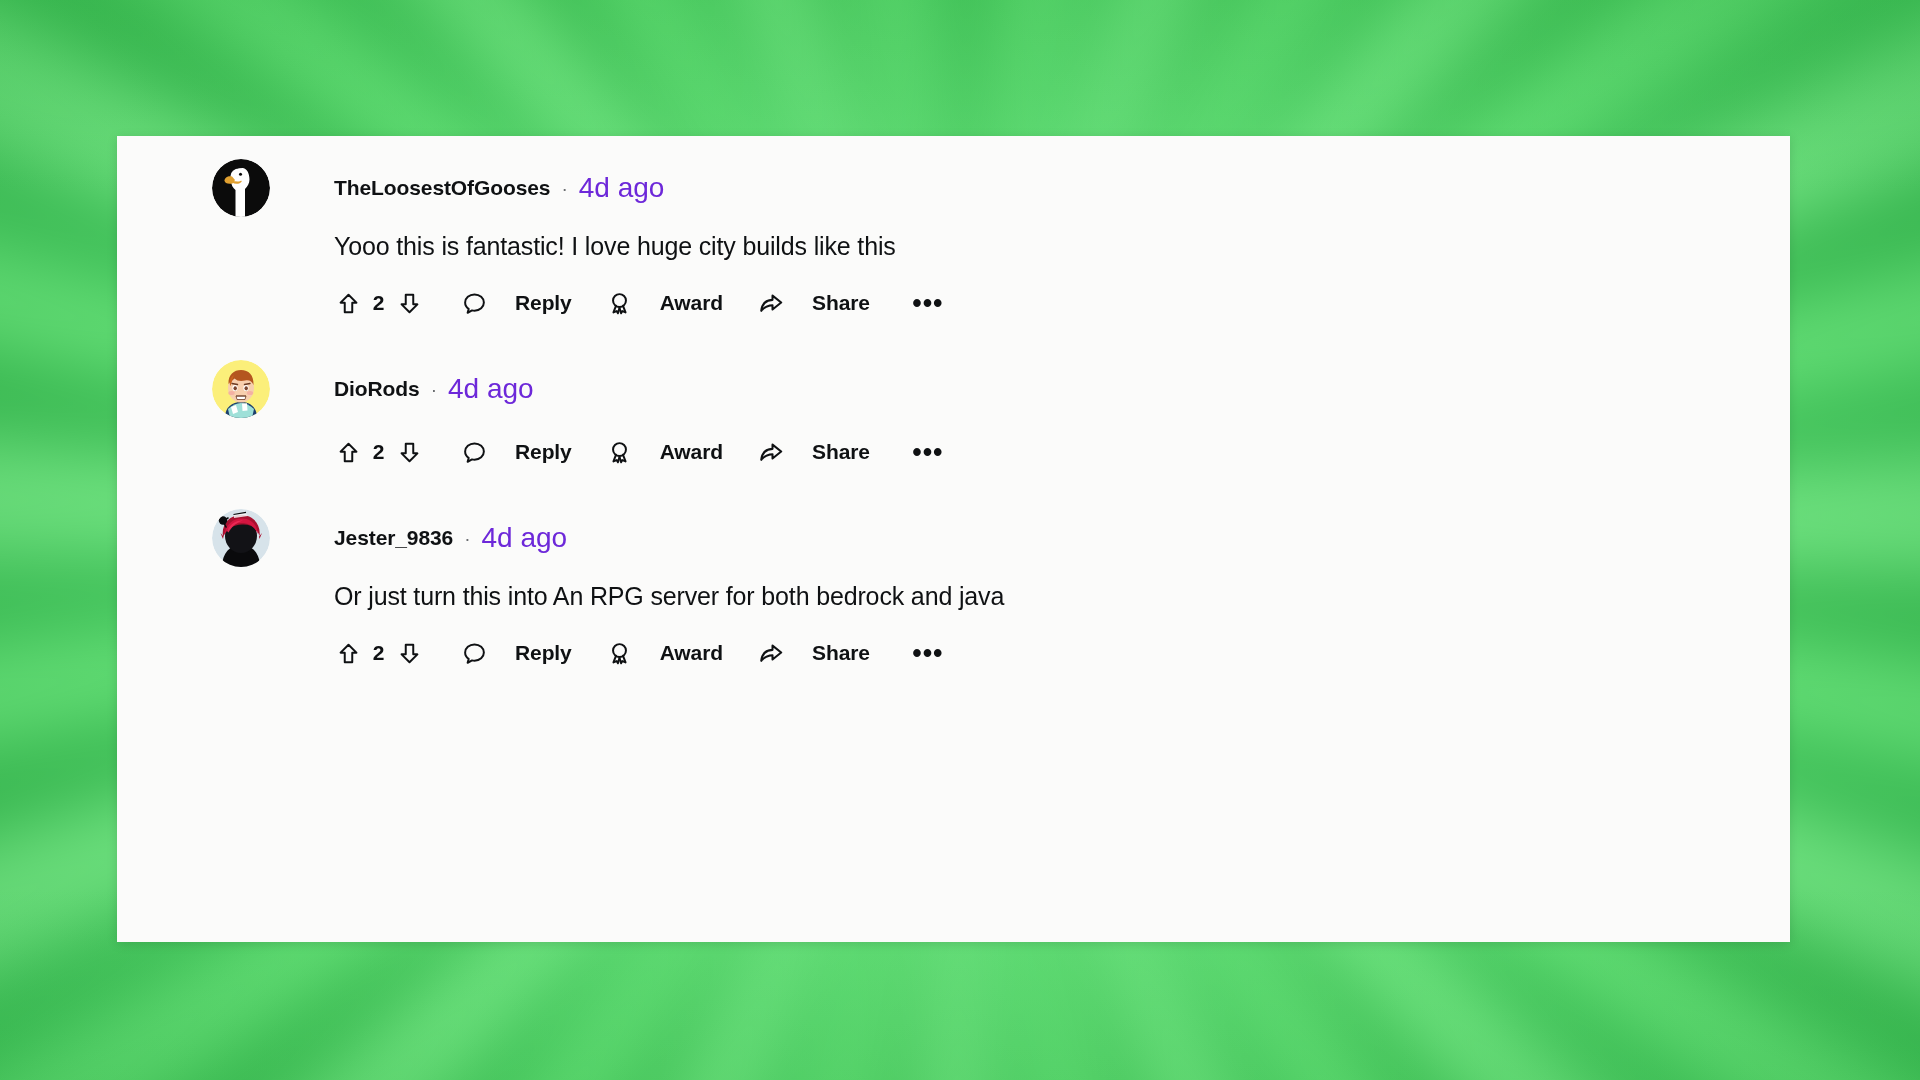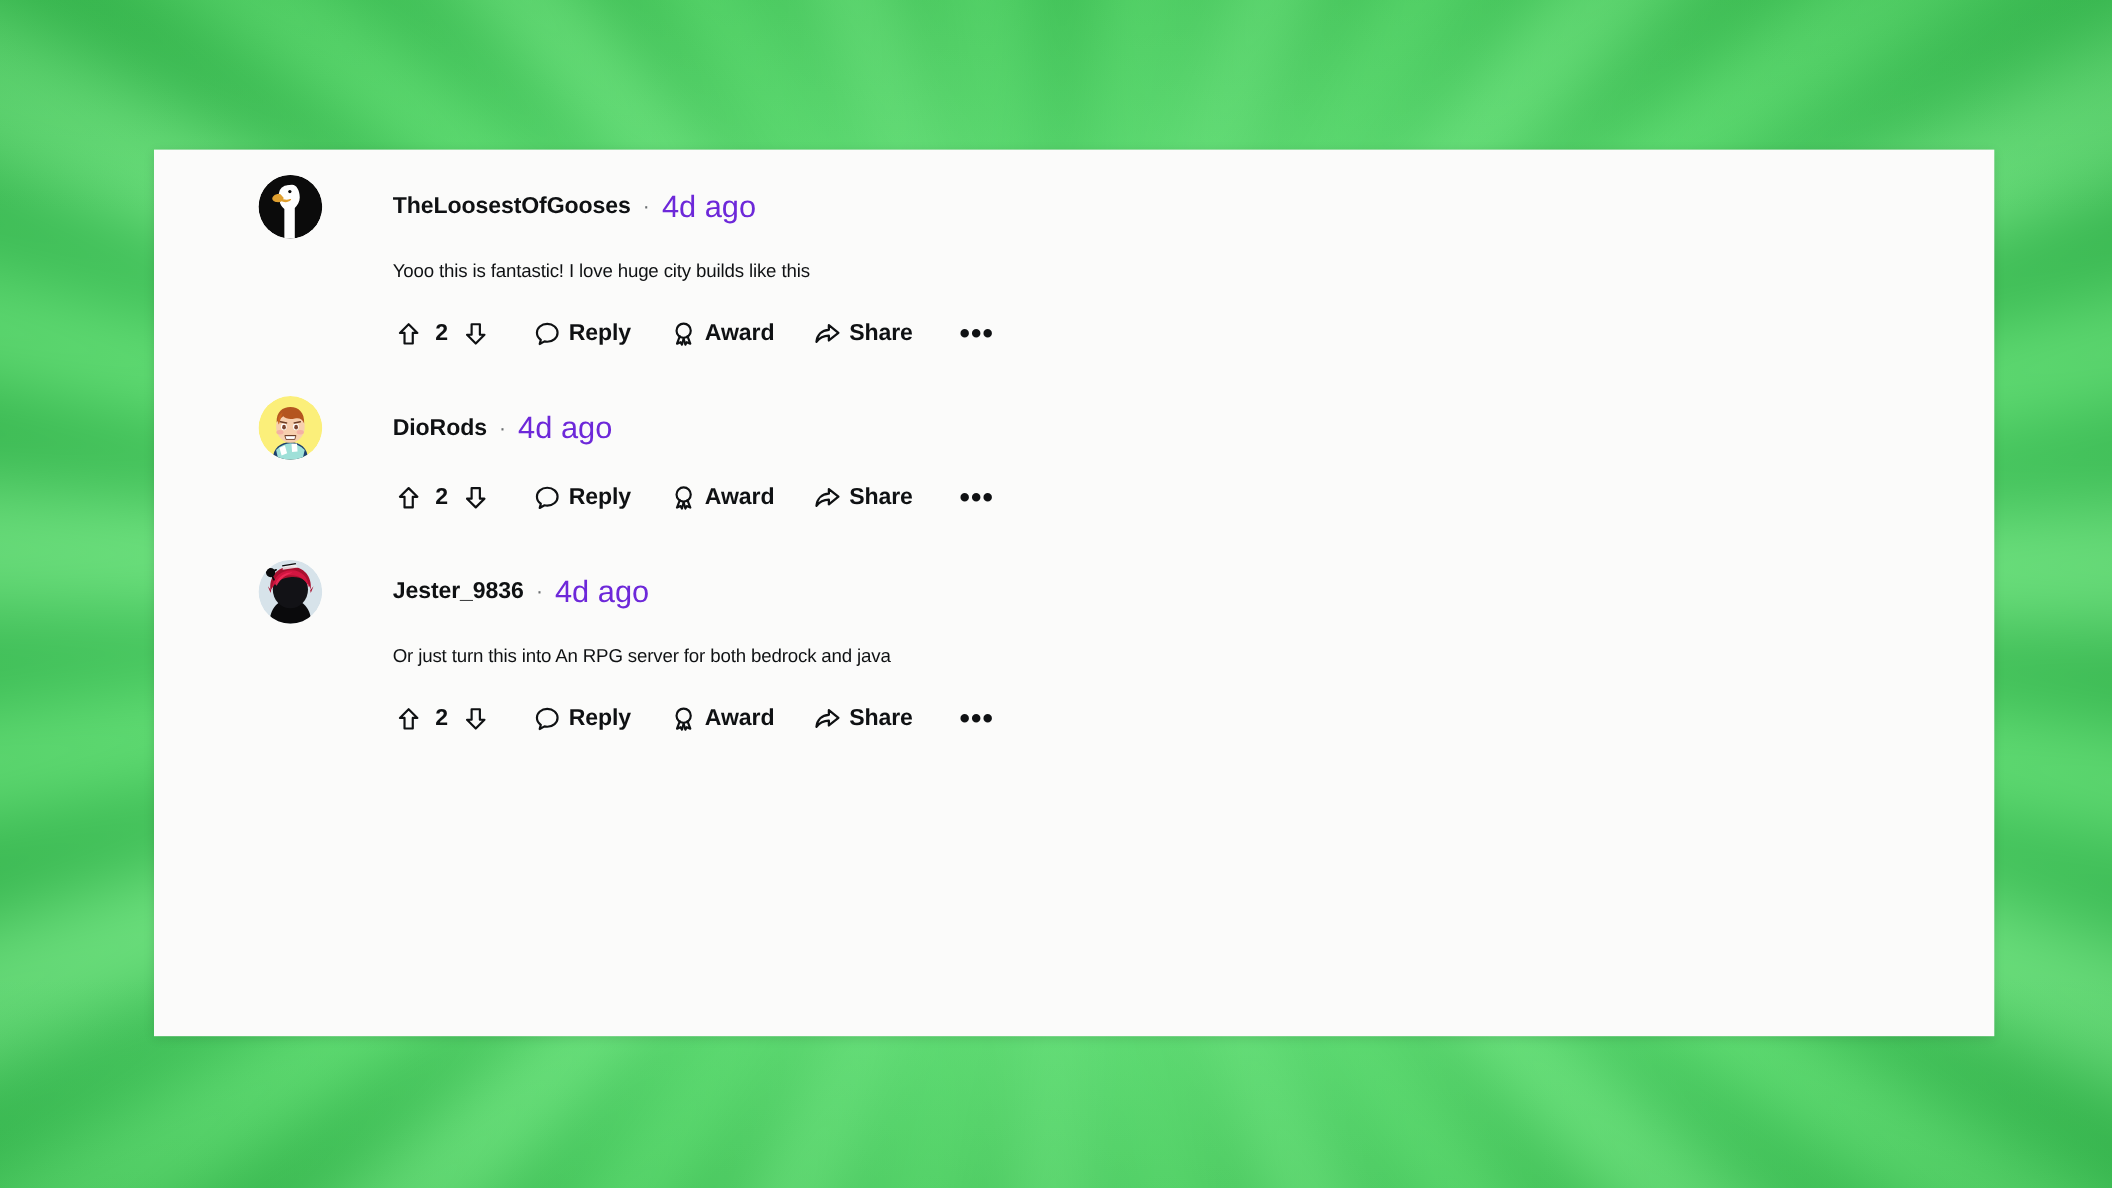--- a/index.html
+++ b/index.html
@@ -55,21 +55,21 @@
     background: linear-gradient(to bottom,
                 rgba(40,170,60,0.20) 0%,
                 rgba(0,0,0,0) 18%,
                 rgba(0,0,0,0) 82%,
                 rgba(40,170,60,0.16) 100%);
   }
 
   
   #comment-card {
     position: absolute;
-    left: 140px;
+    left: 117px;
     top: 136px;
     width: 1673px;
     height: 806px;
     background: #fbfbfa;
     box-shadow: 0 2px 10px rgba(0,0,0,0.13);
     padding: 26px 0 0 0;
     overflow: hidden;
   }
 
   .comment {
@@ -118,21 +118,21 @@
     white-space: nowrap;
   }
 
   .comment-body {
     padding-left: 217px;
     padding-right: 60px;
     margin-top: 13px;
   }
 
   .comment-para {
-    font-size: 17px;
+    font-size: 25px;
     line-height: 39px;
     color: #0f1113;
     letter-spacing: -0.15px;
   }
   .comment-para + .comment-para { margin-top: 23px; }
 
   
   .actions {
     display: flex;
     align-items: center;
@@ -152,21 +152,21 @@
     font-weight: bold;
     color: #0f1113;
     min-width: 17px;
     text-align: center;
     margin: 0 4px;
   }
 
   .act-item {
     display: flex;
     align-items: center;
-    gap: 7px;
+    gap: 28px;
     margin-left: 35px;
     cursor: pointer;
   }
   .act-label {
     font-size: 21px;
     font-weight: bold;
     color: #0f1113;
     letter-spacing: -0.1px;
   }
   .overflow-btn {

